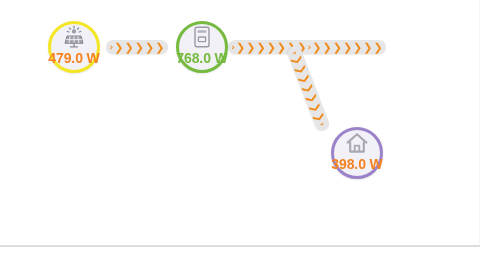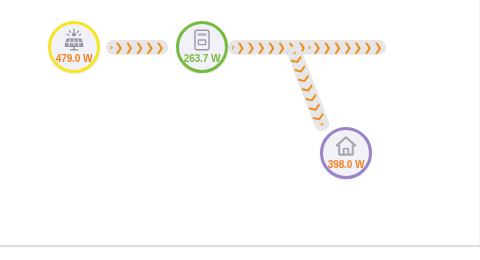--- a/index.html
+++ b/index.html
@@ -91,32 +91,32 @@
     justify-content: center;
     box-shadow: 0 1px 2px rgba(0,0,0,0.10);
   }
   .node .node-icon {
     width: 24px;
     height: 24px;
     margin-top: -3px;
     display: block;
   }
   .node .node-value {
-    font-size: 10px;
+    font-size: 14px;
     font-weight: bold;
     letter-spacing: -0.1px;
     margin-top: 1px;
     white-space: nowrap;
     font-family: "Liberation Sans", sans-serif;
   }
 
   #node-solar       { left: 48px;  top: 21px; border-color: #f5e625; }
   #node-inverter    { left: 176px; top: 21px; border-color: #76bb3f; }
   #node-grid        { left: 389px; top: 21px; border-color: #f58220; }
-  #node-house       { left: 320px; top: 127px; border-color: #9b83c9; }
+  #node-house       { left: 331px; top: 127px; border-color: #9b83c9; }
 
   
   #bottom-divider {
     position: absolute;
     left: 0;
     top: 245px;
     width: 480px;
     height: 2px;
     background: #dddddd;
   }
@@ -210,21 +210,21 @@
     </svg>
     <span class="node-value" style="color:#f5821f">479.0 W</span>
   </div>
 
   <div class="node" id="node-inverter">
     <svg class="node-icon" viewBox="0 0 24 24">
       <rect x="5" y="2.2" width="14" height="19.6" rx="1.8" fill="#f2f1f7" stroke="#9a9aa5" stroke-width="1.4"></rect>
       <rect x="7.6" y="5.2" width="8.8" height="2.6" rx="0.5" fill="#b4b4be"></rect>
       <rect x="8.4" y="12.0" width="7.2" height="4.6" rx="0.7" fill="none" stroke="#9a9aa5" stroke-width="1.3"></rect>
     </svg>
-    <span class="node-value" style="color:#76bb3f">263.7 W</span>
+    <span class="node-value" style="color:#76bb3f">768.0 W</span>
   </div>
 
 
   <div class="node" id="node-house">
     <svg class="node-icon" viewBox="0 0 24 24">
       <path d="M2.6 11.6 L12 3.2 L21.4 11.6" fill="none" stroke="#a8a8b2" stroke-width="2.1" stroke-linecap="round" stroke-linejoin="round"></path>
       <path d="M5.2 11.2 V20.6 H18.8 V11.2" fill="none" stroke="#a8a8b2" stroke-width="2.1" stroke-linecap="round" stroke-linejoin="round"></path>
       <path d="M9.7 20.6 V14.6 H14.3 V20.6" fill="none" stroke="#a8a8b2" stroke-width="1.8" stroke-linejoin="round"></path>
     </svg>
     <span class="node-value" style="color:#f5821f">398.0 W</span>

